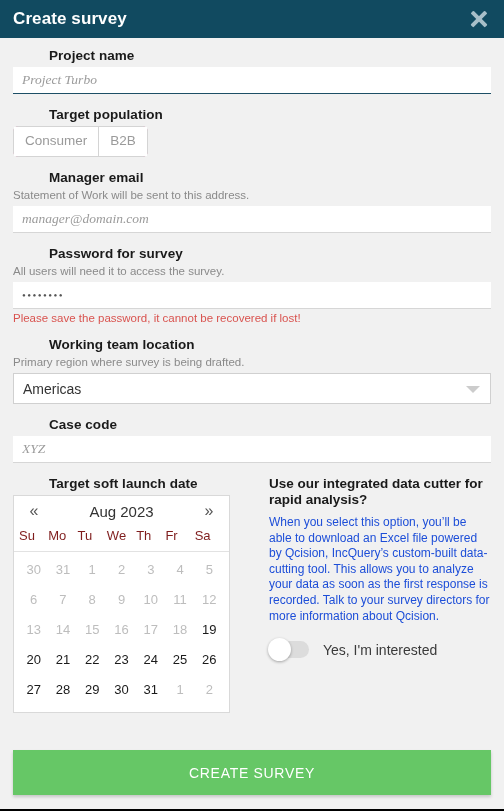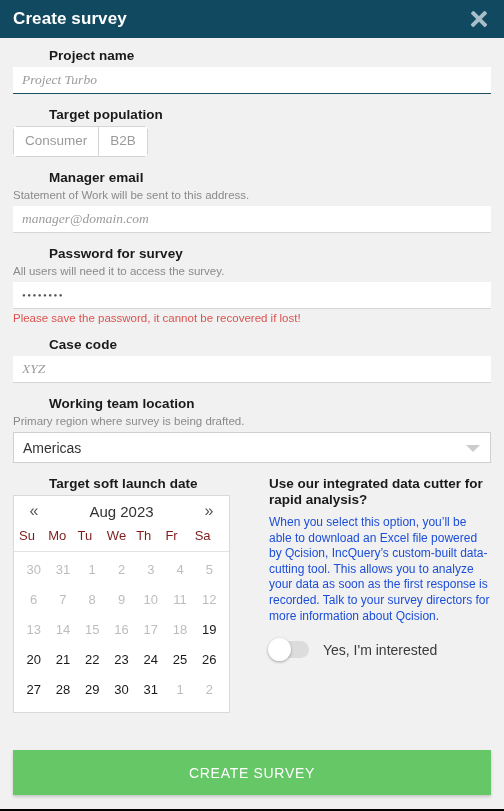--- a/index.html
+++ b/index.html
@@ -309,31 +309,31 @@
     </div>
 
     <div class="field">
       <div class="field-label">Password for survey</div>
       <div class="field-hint">All users will need it to access the survey.</div>
       <input class="text-input pwd-input" type="text" value="••••••••" style="">
       <div class="field-error">Please save the password, it cannot be recovered if lost!</div>
     </div>
 
     <div class="field">
-      <div class="field-label">Case code</div>
-      <input class="text-input" type="text" placeholder="XYZ" style="">
-    </div>
-
-    <div class="field">
       <div class="field-label">Working team location</div>
       <div class="field-hint">Primary region where survey is being drafted.</div>
       <div class="select-wrap">
         <span class="select-value">Americas</span>
         <span class="select-arrow"></span>
       </div>
+    </div>
+
+    <div class="field">
+      <div class="field-label">Case code</div>
+      <input class="text-input" type="text" placeholder="XYZ" style="">
     </div>
 
     <div class="two-col">
 
       <div class="col-left">
         <div class="field-label">Target soft launch date</div>
         <div class="calendar">
           <div class="cal-nav">
             <div class="cal-arrow">«</div>
             <div class="cal-month">Aug 2023</div>

